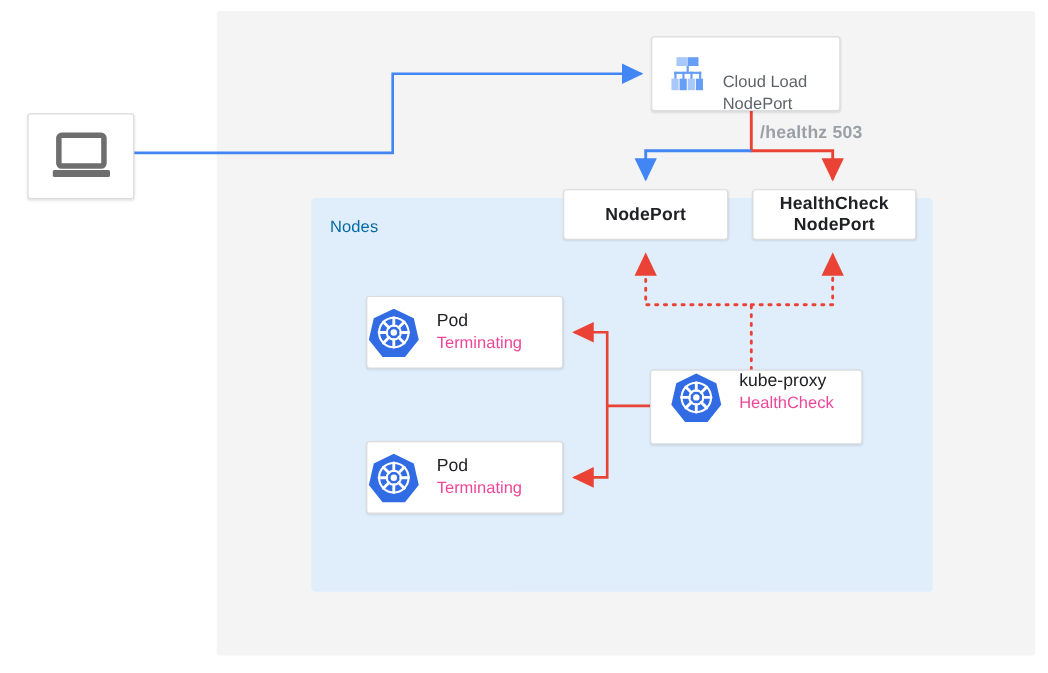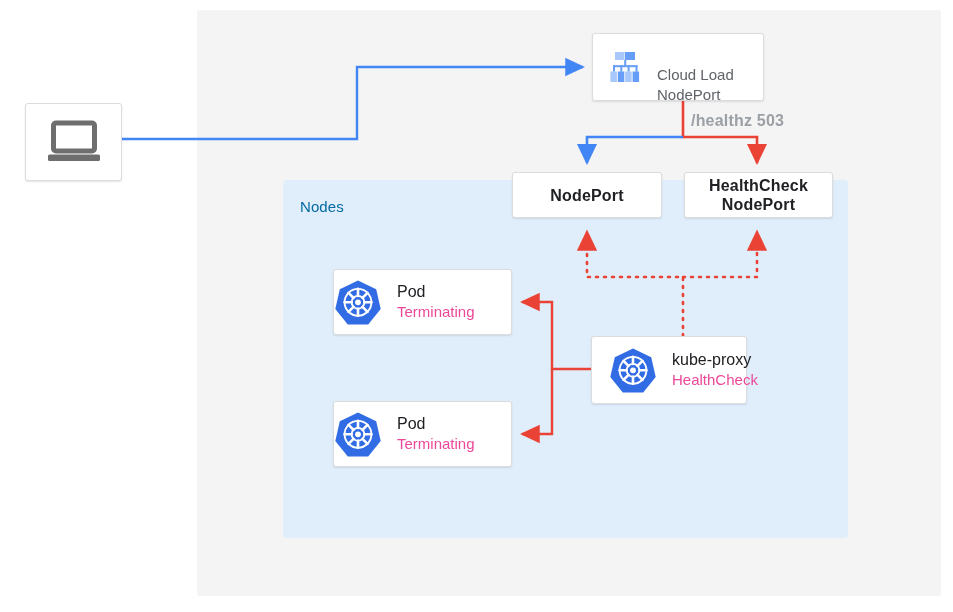--- a/index.html
+++ b/index.html
@@ -41,21 +41,21 @@
 
   
   .np-card{left:512px;top:172px;width:150px;height:46px;display:flex;align-items:center;justify-content:center;}
   .hc-card{left:684px;top:172px;width:149px;height:46px;display:flex;align-items:center;justify-content:center;}
   .np-txt{font-size:16px;font-weight:bold;color:#202124;text-align:center;line-height:19px;letter-spacing:.2px;}
 
   
   .pod-card{left:333px;width:179px;height:66px;display:flex;align-items:center;padding-left:0;}
   .pod1{top:269px;}
   .pod2{top:401px;}
-  .kproxy-card{left:591px;top:336px;width:156px;height:68px;display:flex;align-items:center;padding-left:17px;}
+  .kproxy-card{left:591px;top:336px;width:193px;height:68px;display:flex;padding-left:17px;}
   .k8s-ico{flex:0 0 auto;}
   .lbl-wrap{margin-left:15px;}
   .lbl-title{font-size:16px;color:#202124;line-height:20px;}
   .lbl-sub{font-size:15px;color:#ec4899;line-height:20px;}
 
   .healthz{
     position:absolute;left:691px;top:112px;
     font-size:16px;font-weight:bold;color:#9aa0a6;letter-spacing:.2px;
   }
 

